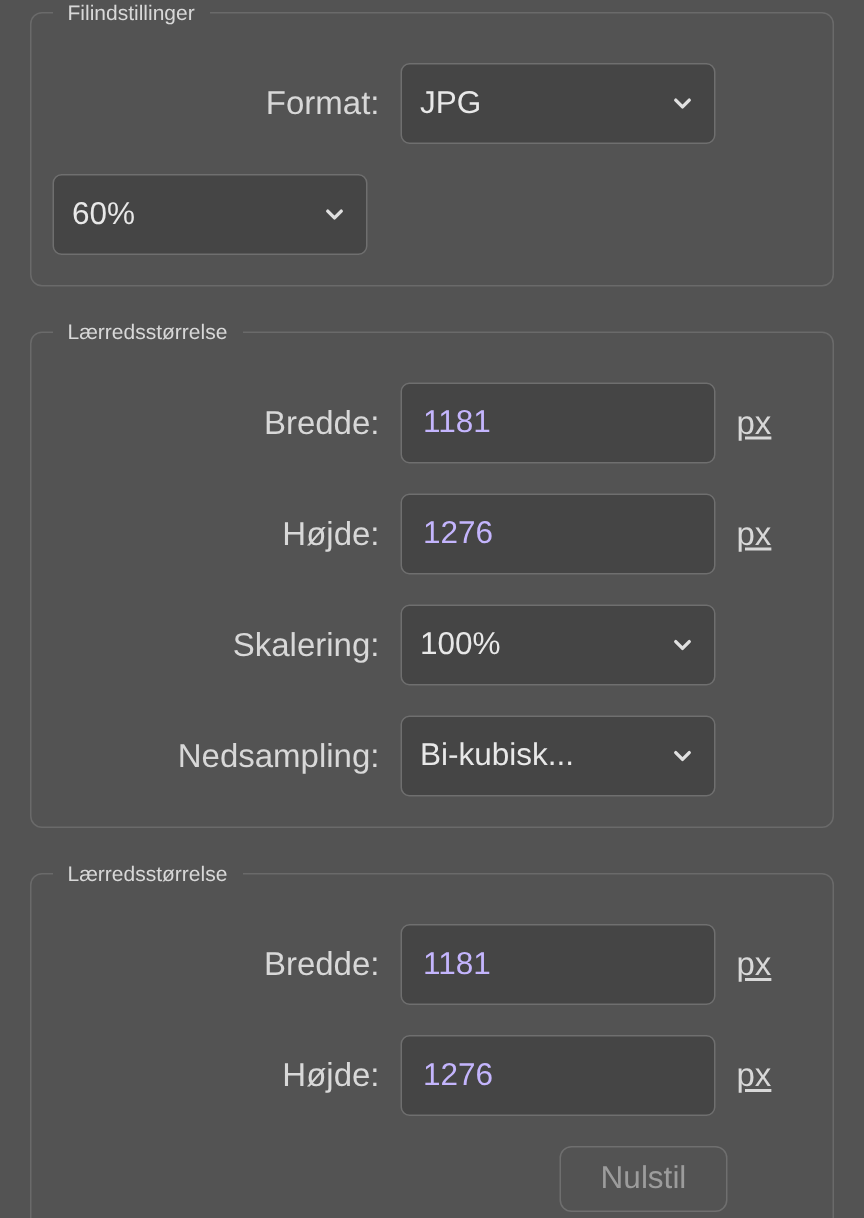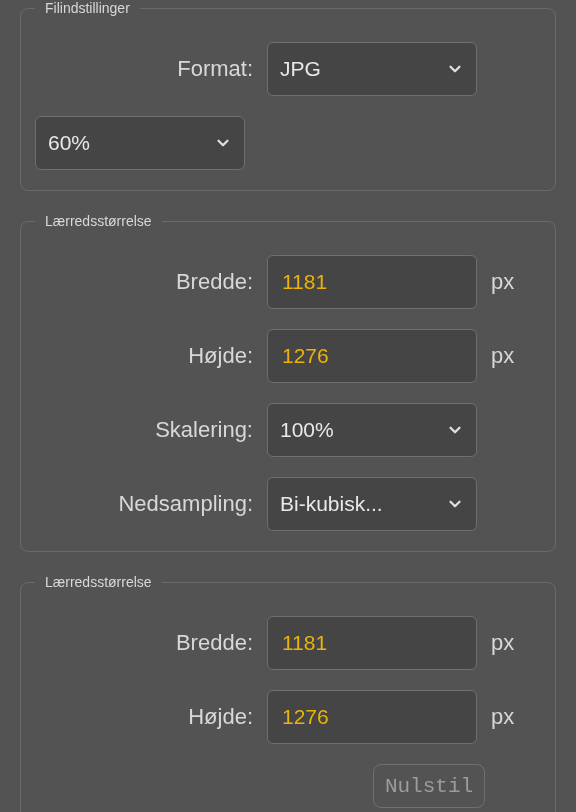--- a/index.html
+++ b/index.html
@@ -45,39 +45,40 @@
   }
   .field {
     flex: 0 0 210px;
     position: relative;
   }
   .unit {
     flex: 0 0 auto;
     padding-left: 14px;
     color: #d8d8d8;
     font-size: 22px;
+    text-decoration: underline;
   }
   .input {
     box-sizing: border-box;
     width: 100%;
     height: 54px;
     background: #454545;
     border: 1px solid #6f6f6f;
     border-radius: 6px;
     color: #e8e8e8;
     font-size: 21px;
     padding: 0 12px;
     display: flex;
     align-items: center;
   }
   .input input {
     background: transparent;
     border: none;
     outline: none;
-    color: #eab308;
+    color: #c4b5fd;
     font-size: 21px;
     width: 100%;
     font-family: inherit;
   }
   .select {
     justify-content: space-between;
     cursor: pointer;
   }
   .select-text {
     white-space: nowrap;
@@ -88,21 +89,20 @@
   .chevron svg {
     width: 18px;
     height: 18px;
     display: block;
   }
   .btn-row {
     display: flex;
     justify-content: flex-end;
     margin-top: 20px;
     padding-right: 56px;
-    font-family: Liberation Mono, monospace;
   }
   .btn {
     height: 42px;
     min-width: 110px;
     background: #535353;
     border: 1px solid #6f6f6f;
     border-radius: 8px;
     color: #9c9c9c;
     font-size: 21px;
     display: inline-flex;

